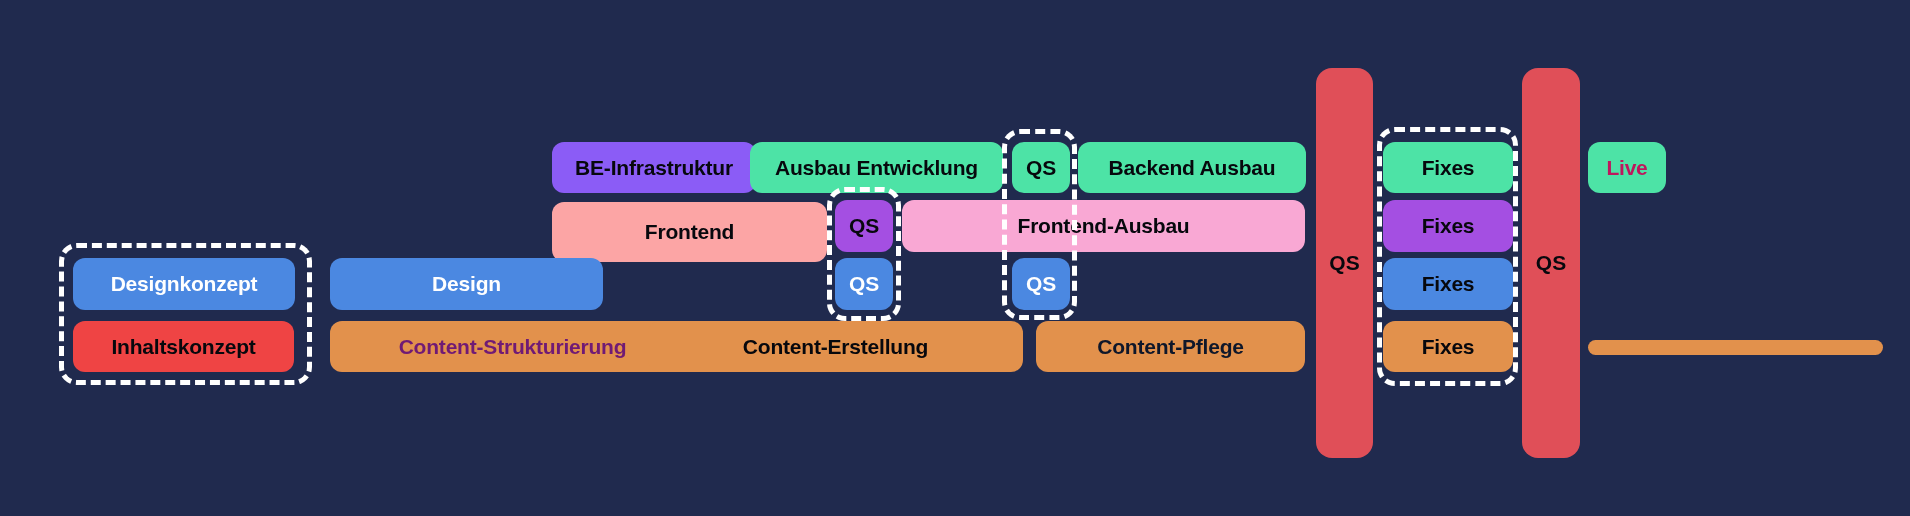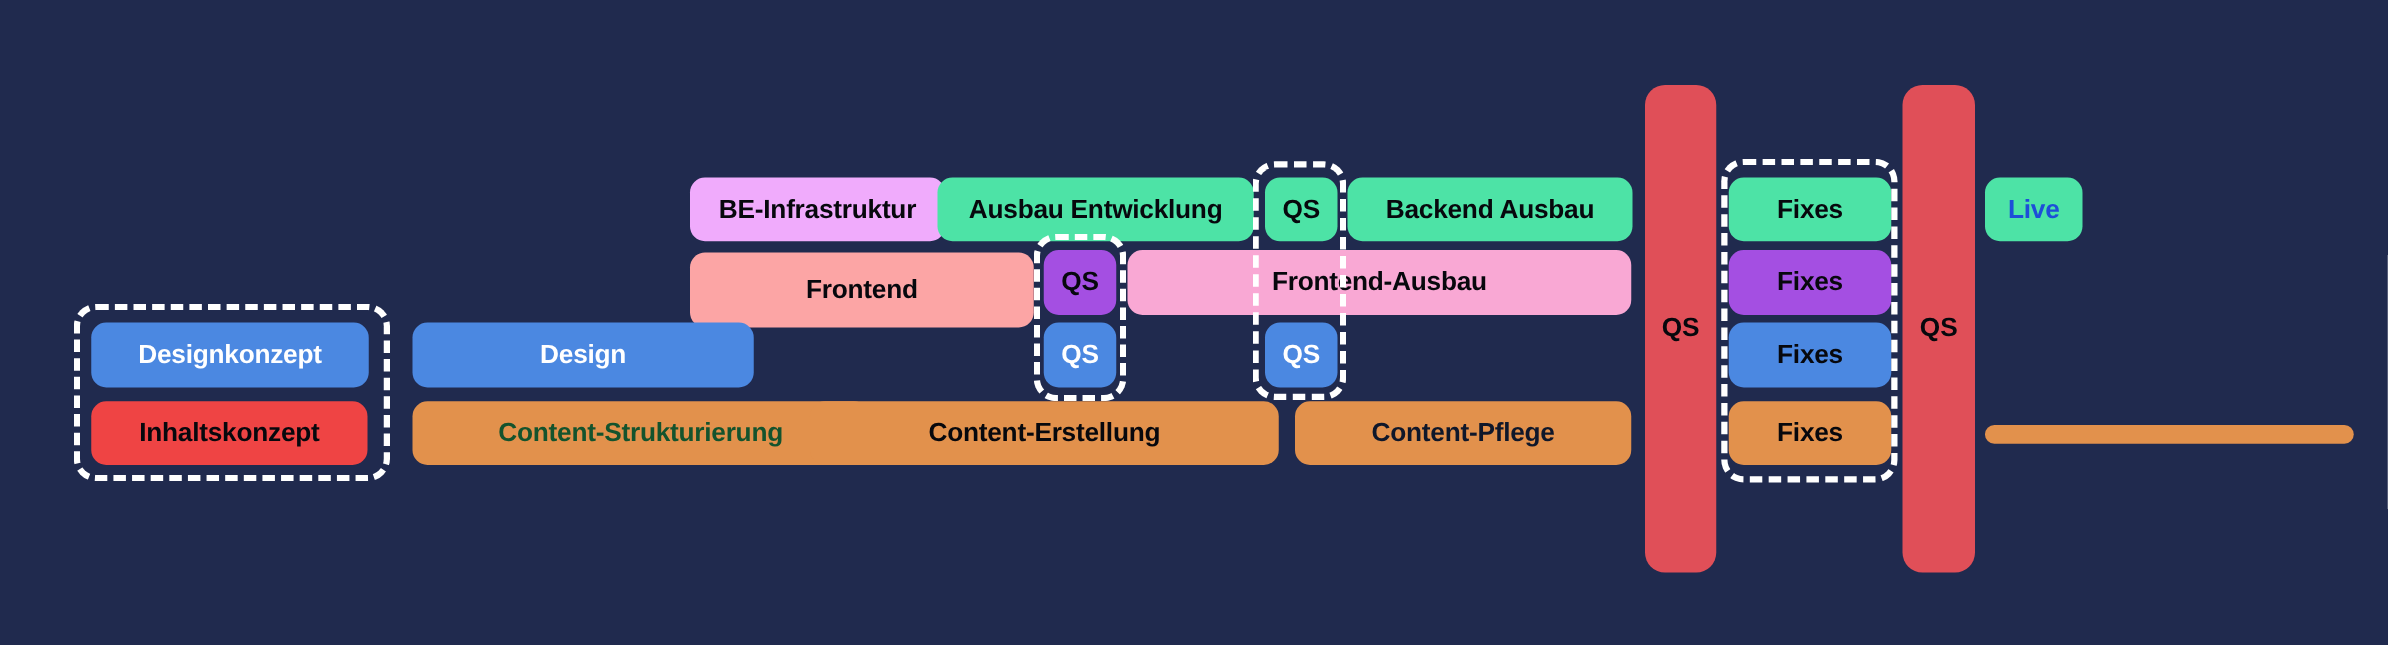--- a/index.html
+++ b/index.html
@@ -45,37 +45,37 @@
     border: 5px dashed #ffffff;
     border-radius: 18px;
     background: transparent;
     pointer-events: none;
   }
 </style>
 </head>
 <body>
 
 <div id="stage" style="width: 1910px; height: 516px; background: rgb(32, 42, 78);">
-    <div class="bar" style="background: #f0abfc; color: rgb(7, 8, 13); left: 552px; top: 142px; width: 204px; height: 51px;">BE-Infrastruktur</div>
+    <div class="bar" style="background: #8b5cf6; color: rgb(7, 8, 13); left: 552px; top: 142px; width: 204px; height: 51px;">BE-Infrastruktur</div>
     <div class="bar" style="background: rgb(77, 227, 166); color: rgb(7, 8, 13); left: 750px; top: 142px; width: 253px; height: 51px;">Ausbau Entwicklung</div>
     <div class="bar" style="background: rgb(77, 227, 166); color: rgb(7, 8, 13); left: 1012px; top: 142px; width: 58px; height: 51px;">QS</div>
     <div class="bar" style="background: rgb(77, 227, 166); color: rgb(7, 8, 13); left: 1078px; top: 142px; width: 228px; height: 51px;">Backend Ausbau</div>
     <div class="bar" style="background: rgb(77, 227, 166); color: rgb(7, 8, 13); left: 1383px; top: 142px; width: 130px; height: 51px;">Fixes</div>
-    <div class="bar" style="background: rgb(77, 227, 166); color: #1d4ed8; left: 1588px; top: 142px; width: 78px; height: 51px;">Live</div>
+    <div class="bar" style="background: rgb(77, 227, 166); color: #be185d; left: 1588px; top: 142px; width: 78px; height: 51px;">Live</div>
     <div class="bar" style="background: #fca5a5; color: rgb(7, 8, 13); left: 552px; top: 202px; width: 275px; height: 60px;">Frontend</div>
     <div class="bar" style="background: rgb(164, 79, 226); color: rgb(7, 8, 13); left: 835px; top: 200px; width: 58px; height: 52px;">QS</div>
     <div class="bar" style="background: #f9a8d4; color: rgb(7, 8, 13); left: 902px; top: 200px; width: 403px; height: 52px;">Frontend-Ausbau</div>
     <div class="bar" style="background: rgb(164, 79, 226); color: rgb(7, 8, 13); left: 1383px; top: 200px; width: 130px; height: 52px;">Fixes</div>
     <div class="bar" style="background: rgb(75, 136, 225); color: rgb(255, 255, 255); left: 73px; top: 258px; width: 222px; height: 52px;">Designkonzept</div>
     <div class="bar" style="background: rgb(75, 136, 225); color: #ffffff; left: 330px; top: 258px; width: 273px; height: 52px;">Design</div>
     <div class="bar" style="background: rgb(75, 136, 225); color: rgb(255, 255, 255); left: 835px; top: 258px; width: 58px; height: 52px;">QS</div>
     <div class="bar" style="background: rgb(75, 136, 225); color: rgb(255, 255, 255); left: 1012px; top: 258px; width: 58px; height: 52px;">QS</div>
     <div class="bar" style="background: rgb(75, 136, 225); color: rgb(7, 8, 13); left: 1383px; top: 258px; width: 130px; height: 52px;">Fixes</div>
     <div class="bar" style="background: #ef4444; color: rgb(7, 8, 13); left: 73px; top: 321px; width: 221px; height: 51px;">Inhaltskonzept</div>
-    <div class="bar" style="background: rgb(226, 145, 76); color: #14532d; left: 330px; top: 321px; width: 365px; height: 51px;">Content-Strukturierung</div>
+    <div class="bar" style="background: rgb(226, 145, 76); color: #701a75; left: 330px; top: 321px; width: 365px; height: 51px;">Content-Strukturierung</div>
     <div class="bar" style="background: rgb(226, 145, 76); color: rgb(7, 8, 13); left: 648px; top: 321px; width: 375px; height: 51px;">Content-Erstellung</div>
     <div class="bar" style="background: rgb(226, 145, 76); color: #0f172a; left: 1036px; top: 321px; width: 269px; height: 51px;">Content-Pflege</div>
     <div class="bar" style="background: rgb(226, 145, 76); color: rgb(7, 8, 13); left: 1383px; top: 321px; width: 130px; height: 51px;">Fixes</div>
     <div class="milestone" style="background: rgb(224, 79, 88); color: rgb(7, 8, 13); left: 1316px; top: 68px; width: 57px; height: 390px;">QS</div>
     <div class="milestone" style="background: rgb(224, 79, 88); color: rgb(7, 8, 13); left: 1522px; top: 68px; width: 58px; height: 390px;">QS</div>
     <div class="connector" style="background: rgb(226, 145, 76); left: 1588px; top: 340px; width: 295px; height: 15px;"></div>
     <div class="group-outline" style="border-color: rgb(255, 255, 255); left: 59px; top: 243px; width: 253px; height: 142px;"></div>
     <div class="group-outline" style="border-color: rgb(255, 255, 255); left: 827px; top: 187px; width: 74px; height: 134px;"></div>
     <div class="group-outline" style="border-color: rgb(255, 255, 255); left: 1002px; top: 129px; width: 75px; height: 191px;"></div>
     <div class="group-outline" style="border-color: rgb(255, 255, 255); left: 1377px; top: 127px; width: 141px; height: 259px;"></div>

